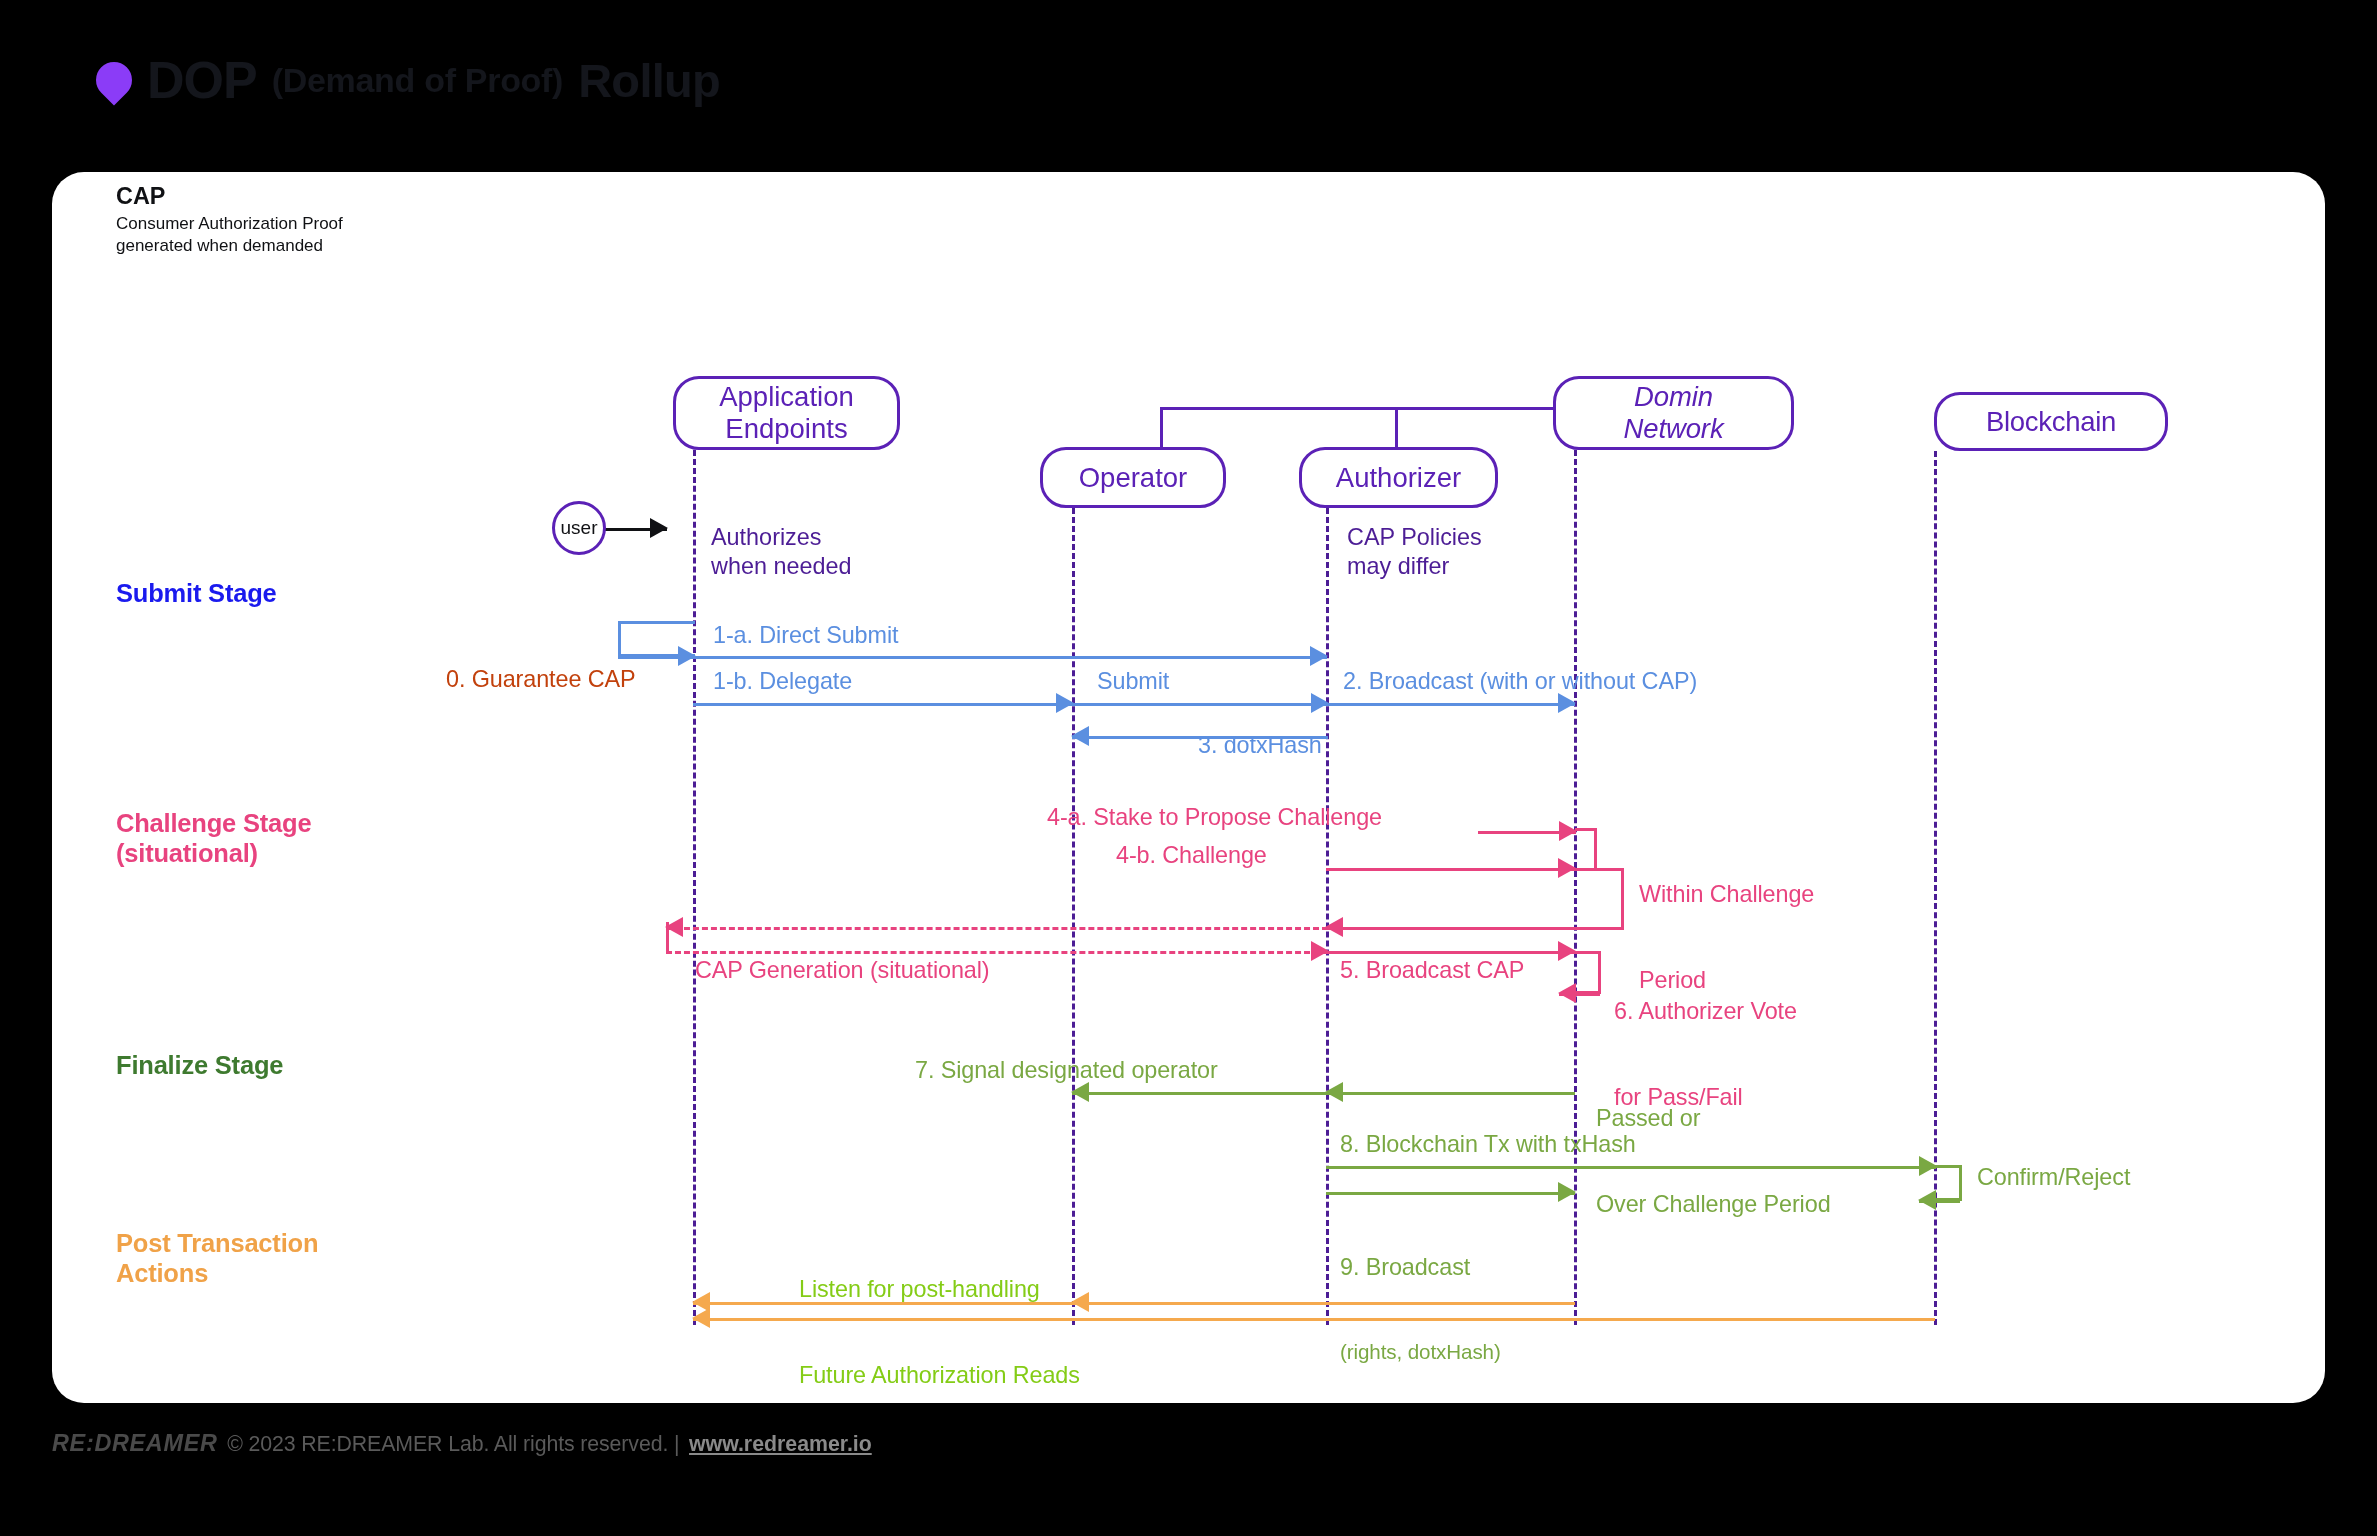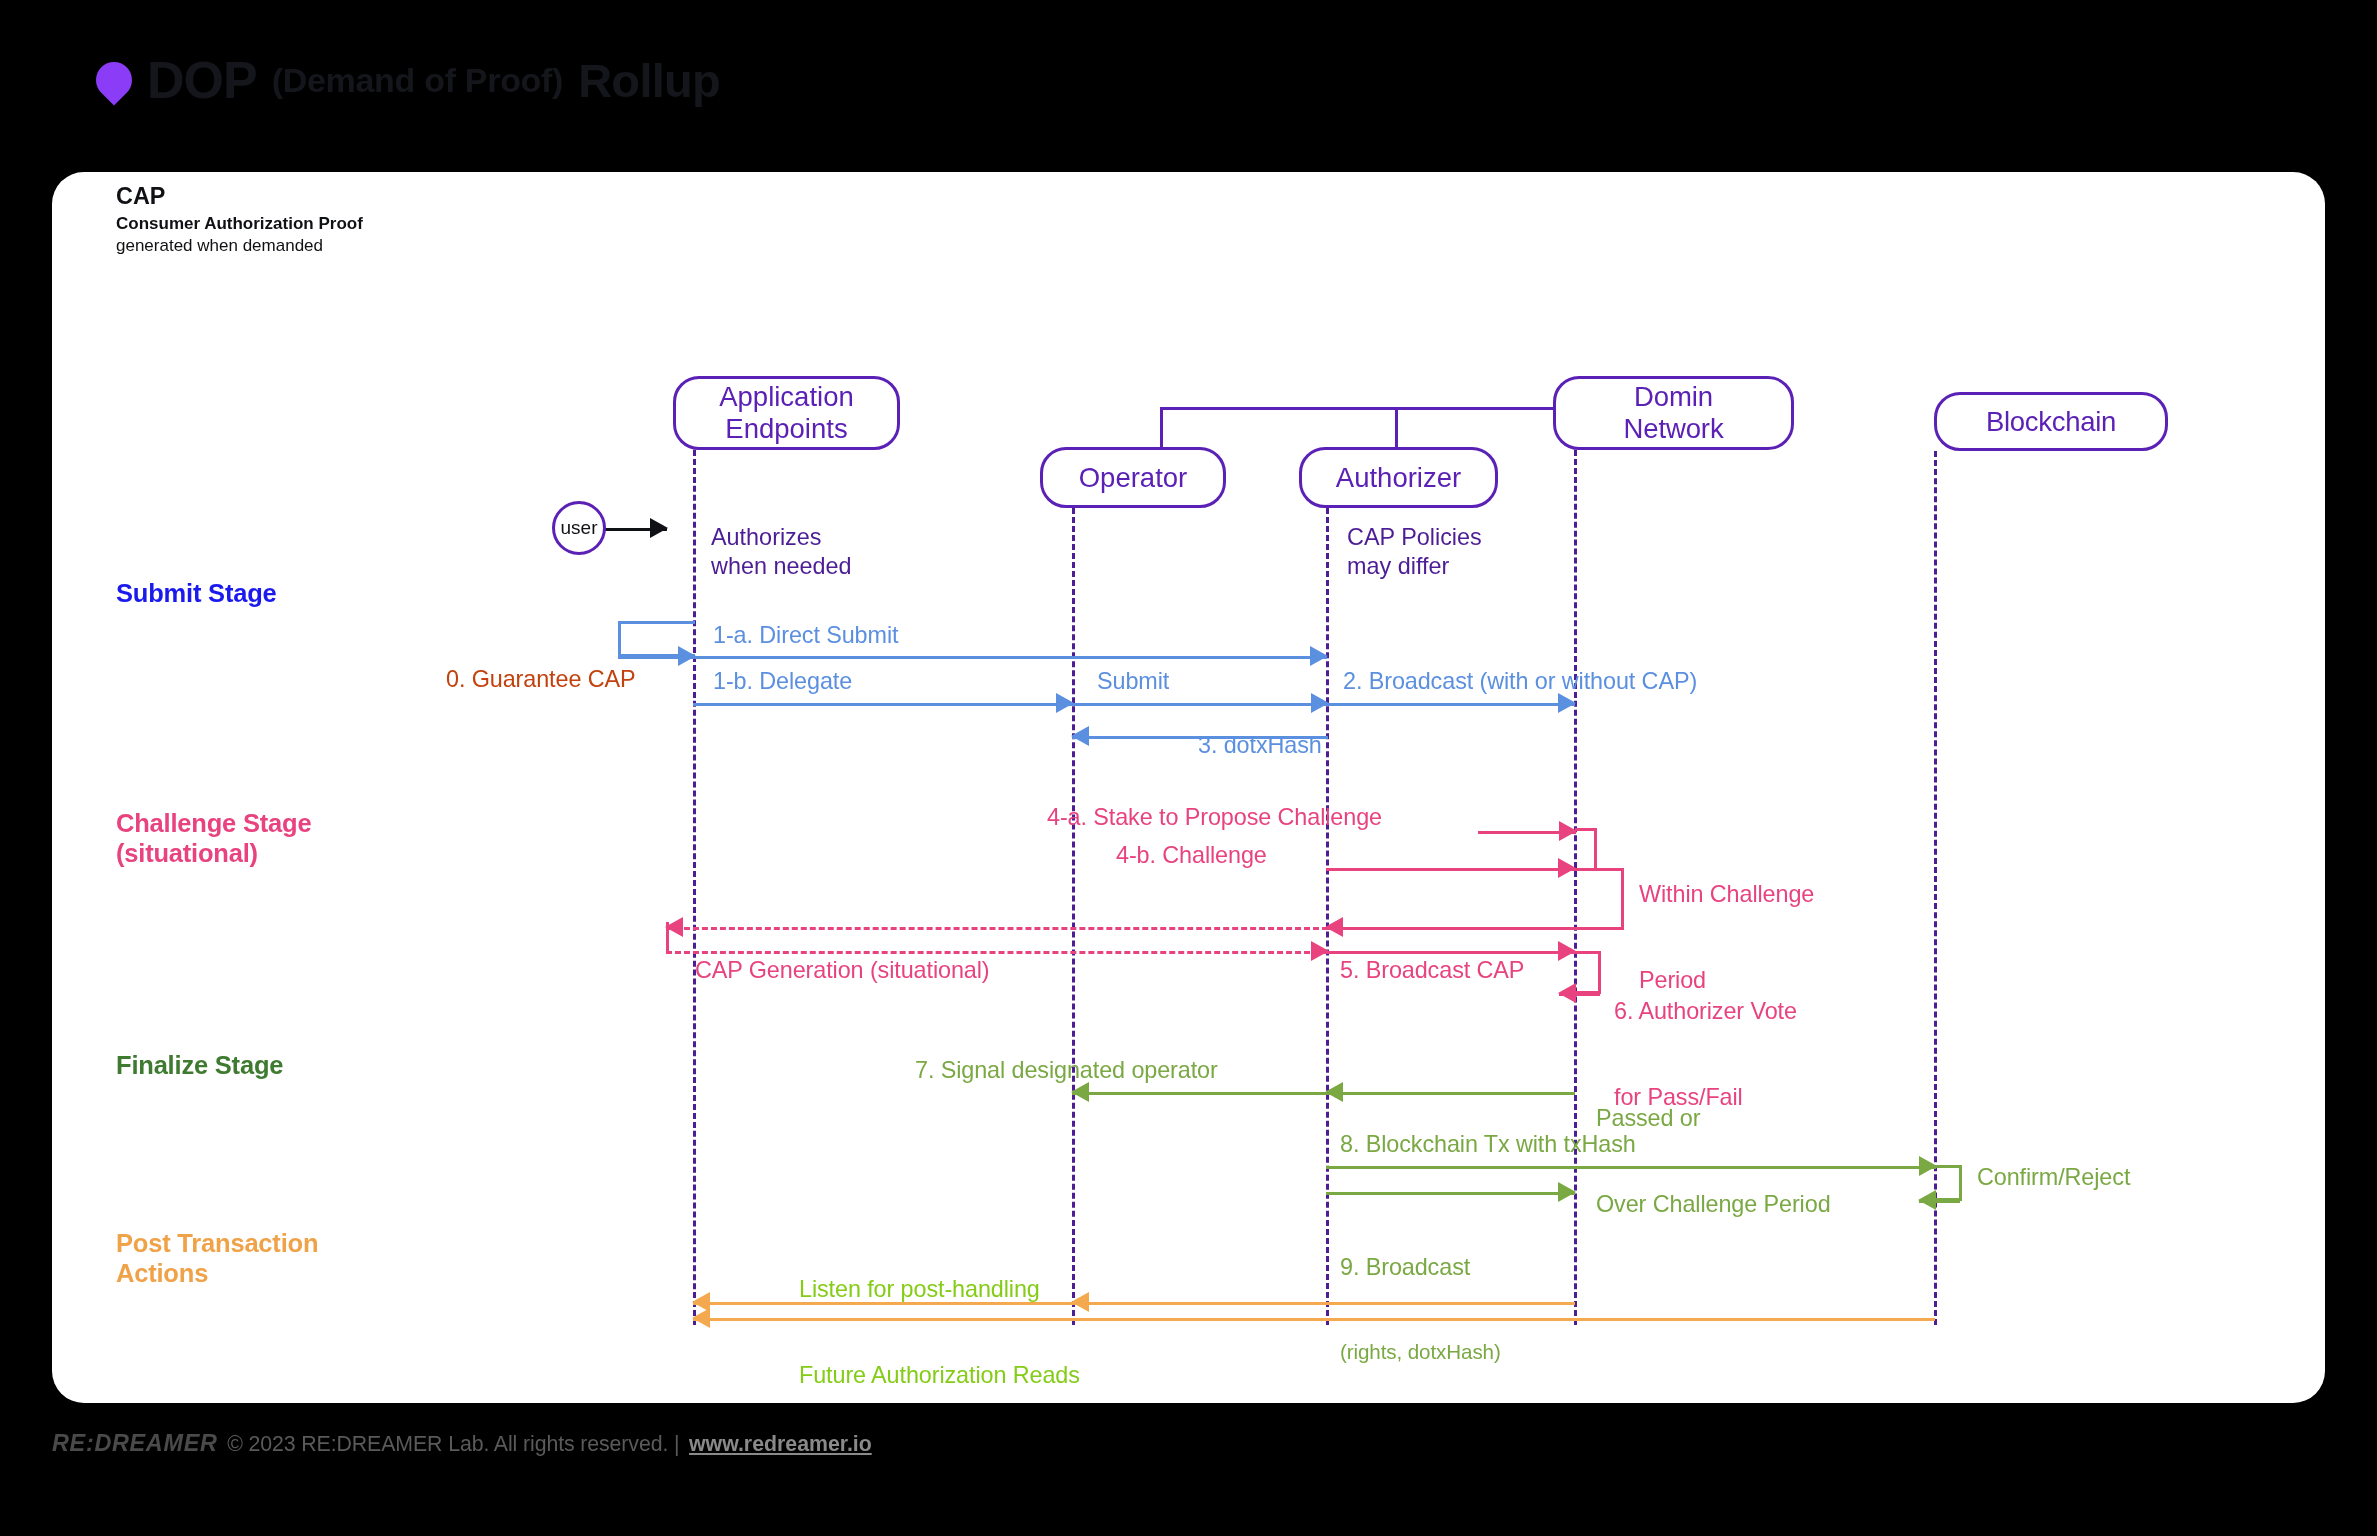--- a/index.html
+++ b/index.html
@@ -40,21 +40,21 @@
     letter-spacing: -0.3px; line-height: 1;
   }
   .title-tail {
     font-size: 47px; font-weight: bold; color: #14161c;
     letter-spacing: -0.7px; line-height: 1;
   }
 
   
   .cap-box { position: absolute; left: 116px; top: 182px; }
   .cap-title { font-size: 23.4px; font-weight: bold; color: #101114; line-height: 1.22; }
-  .cap-sub   { font-size: 17px; font-weight: bold; color: #101114; line-height: 1.3; margin-top: 2.8px; }
+  .cap-sub   { font-size: 17px; font-weight: normal; color: #101114; line-height: 1.3; margin-top: 2.8px; }
   .cap-note  { font-size: 17px; color: #101114; line-height: 1.3; }
 
   
   .stage-label {
     position: absolute; font-size: 25.5px; font-weight: bold;
     line-height: 1.18; letter-spacing: -0.2px;
   }
 
   
   .actor {
@@ -158,21 +158,21 @@
     <div>
       <div>Application</div>
       <div>Endpoints</div>
     </div>
   </div>
 
   <div class="actor" style="left:1040px; top:447px; width:186px; height:61px;">Operator</div>
 
   <div class="actor" style="left:1299px; top:447px; width:199px; height:61px;">Authorizer</div>
 
-  <div class="actor domin" style="left:1553px; top:376px; width:241px; height:74px;">
+  <div class="actor domin" style="left:1553px; top:376px; width:241px; height:74px;font-style:italic;">
     <div>
       <div>Domin</div>
       <div>Network</div>
     </div>
   </div>
 
   <div class="actor blockchain" style="left:1934px; top:392px; width:234px; height:59px;">Blockchain</div>
 
   <div class="connector" style="left:1160px; top:407px; width:398px; height:3.4px;"></div>
   <div class="connector" style="left:1160px; top:407px; width:3.4px; height:43px;"></div>

